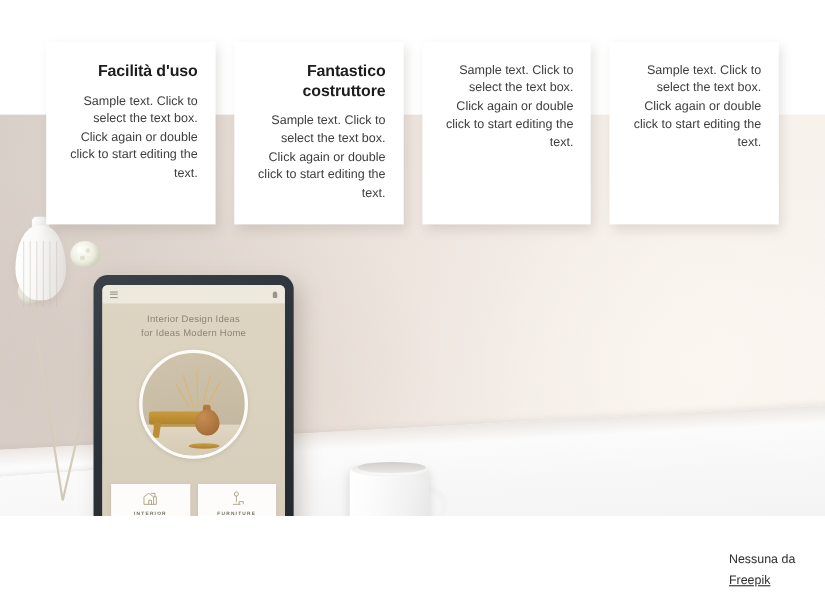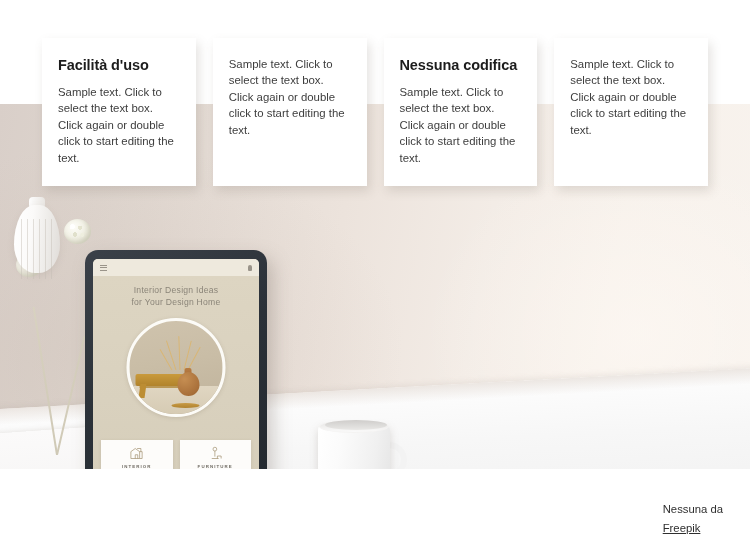--- a/index.html
+++ b/index.html
@@ -408,20 +408,21 @@
     box-sizing: border-box;
     gap: 17px;
   }
   .card {
     width: 155px;
     background: #ffffff;
     padding: 18px 16px 20px 16px;
     box-sizing: border-box;
     box-shadow: 3px 5px 10px rgba(120,108,100,0.20);
     min-height: 134px;
+    text-align: right;
   }
   .card-title {
     font-size: 14.5px;
     font-weight: bold;
     color: #1c1c1c;
     line-height: 18px;
     margin: 0 0 10px 0;
     letter-spacing: -0.1px;
   }
   .card-text {
@@ -490,21 +491,21 @@
               <i></i>
               <i></i>
               <i></i>
             </span>
           <span class="t-bell"></span>
         </div>
 
         <div class="t-body">
           <div class="t-title">
             <div>Interior Design Ideas</div>
-            <div>for Your Design Home</div>
+            <div>for Ideas Modern Home</div>
           </div>
 
           <div class="t-circle">
             <div class="tc-floor"></div>
             <div class="tc-bench"></div>
             <div class="tc-bench2"></div>
             <div class="tc-branch" style="height:34px; transform: rotate(-2deg);"></div>
             <div class="tc-branch" style="height:30px; left:54px; transform: rotate(14deg);"></div>
             <div class="tc-branch" style="height:31px; left:46px; transform: rotate(-18deg);"></div>
             <div class="tc-branch" style="height:26px; left:58px; transform: rotate(28deg);"></div>
@@ -556,24 +557,24 @@
     <div class="band-top"></div>
     <div class="band-bottom"></div>
   </div>
 
   <div class="cards">
     <div class="card">
       <h3 class="card-title">Facilità d'uso</h3>
       <p class="card-text">Sample text. Click to select the text box. Click again or double click to start editing the text.</p>
     </div>
     <div class="card">
+      <h3 class="card-title">Fantastico costruttore</h3>
       <p class="card-text">Sample text. Click to select the text box. Click again or double click to start editing the text.</p>
     </div>
     <div class="card">
-      <h3 class="card-title">Nessuna codifica</h3>
       <p class="card-text">Sample text. Click to select the text box. Click again or double click to start editing the text.</p>
     </div>
     <div class="card">
       <p class="card-text">Sample text. Click to select the text box. Click again or double click to start editing the text.</p>
     </div>
   </div>
 
   <div class="credit">
     <div>Nessuna da</div>
     <a href="#">Freepik</a>

